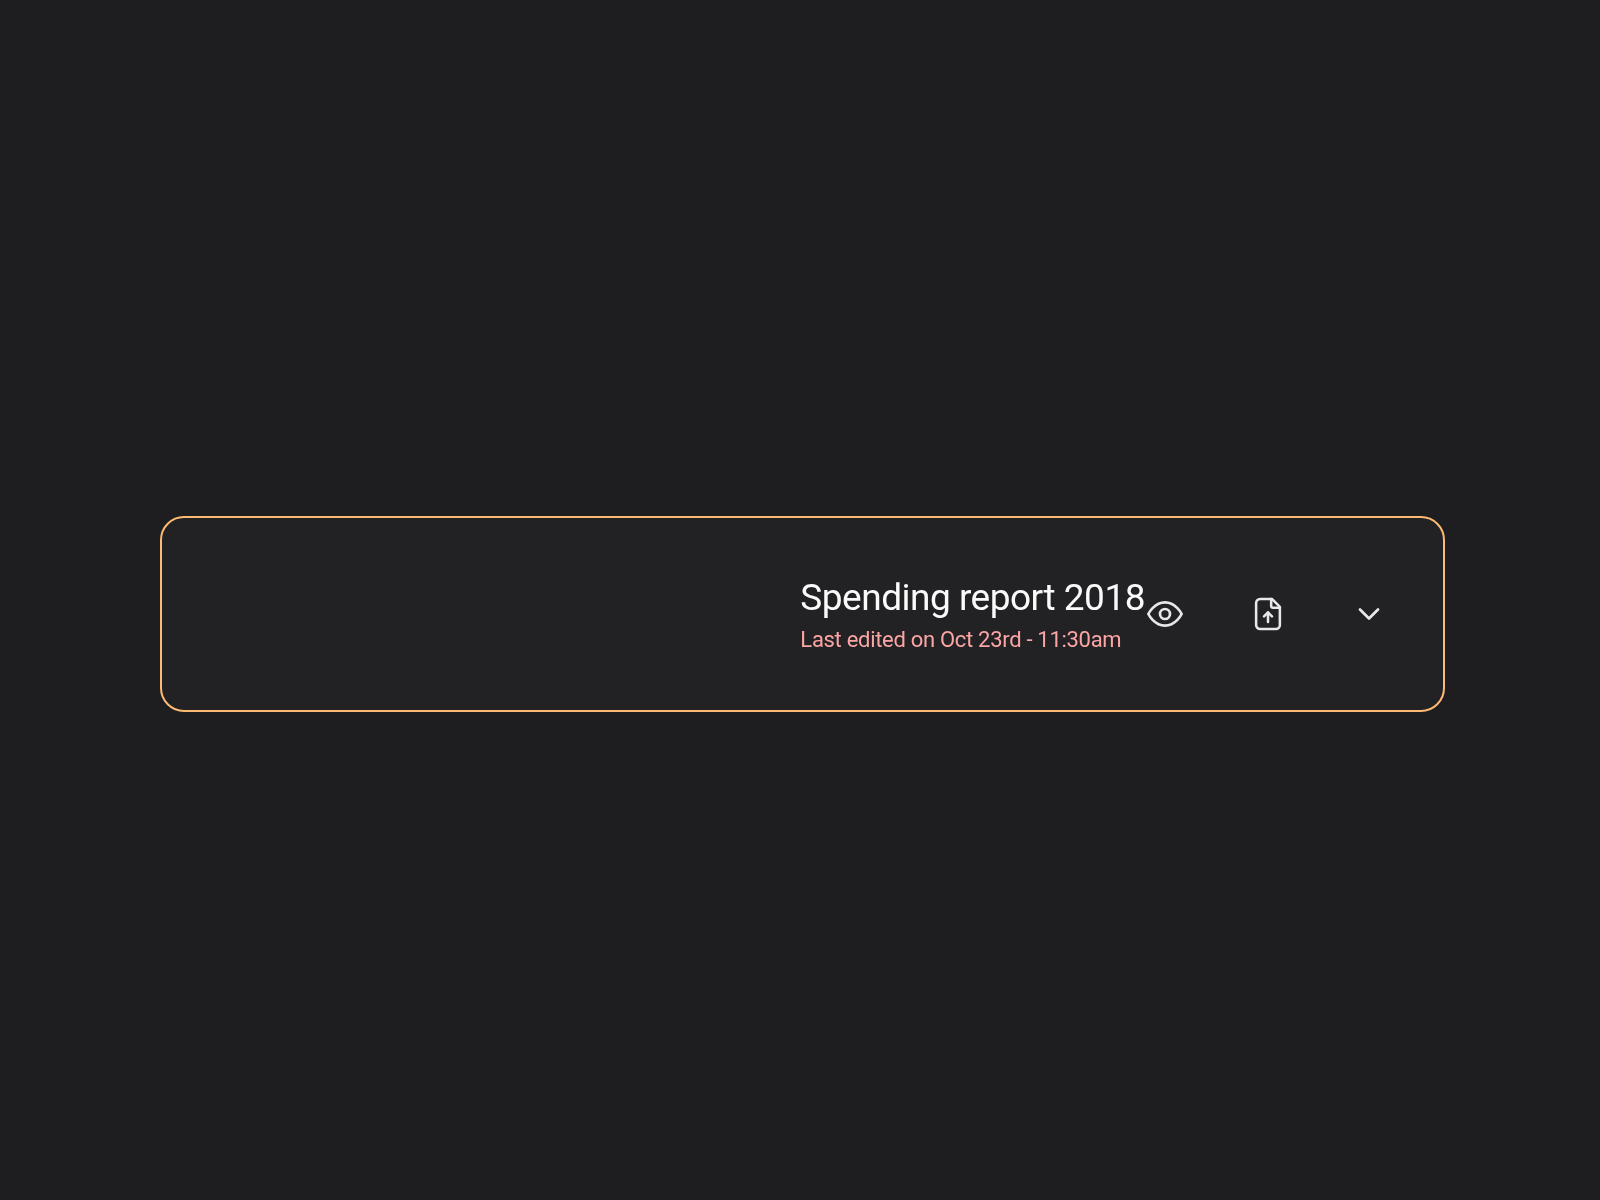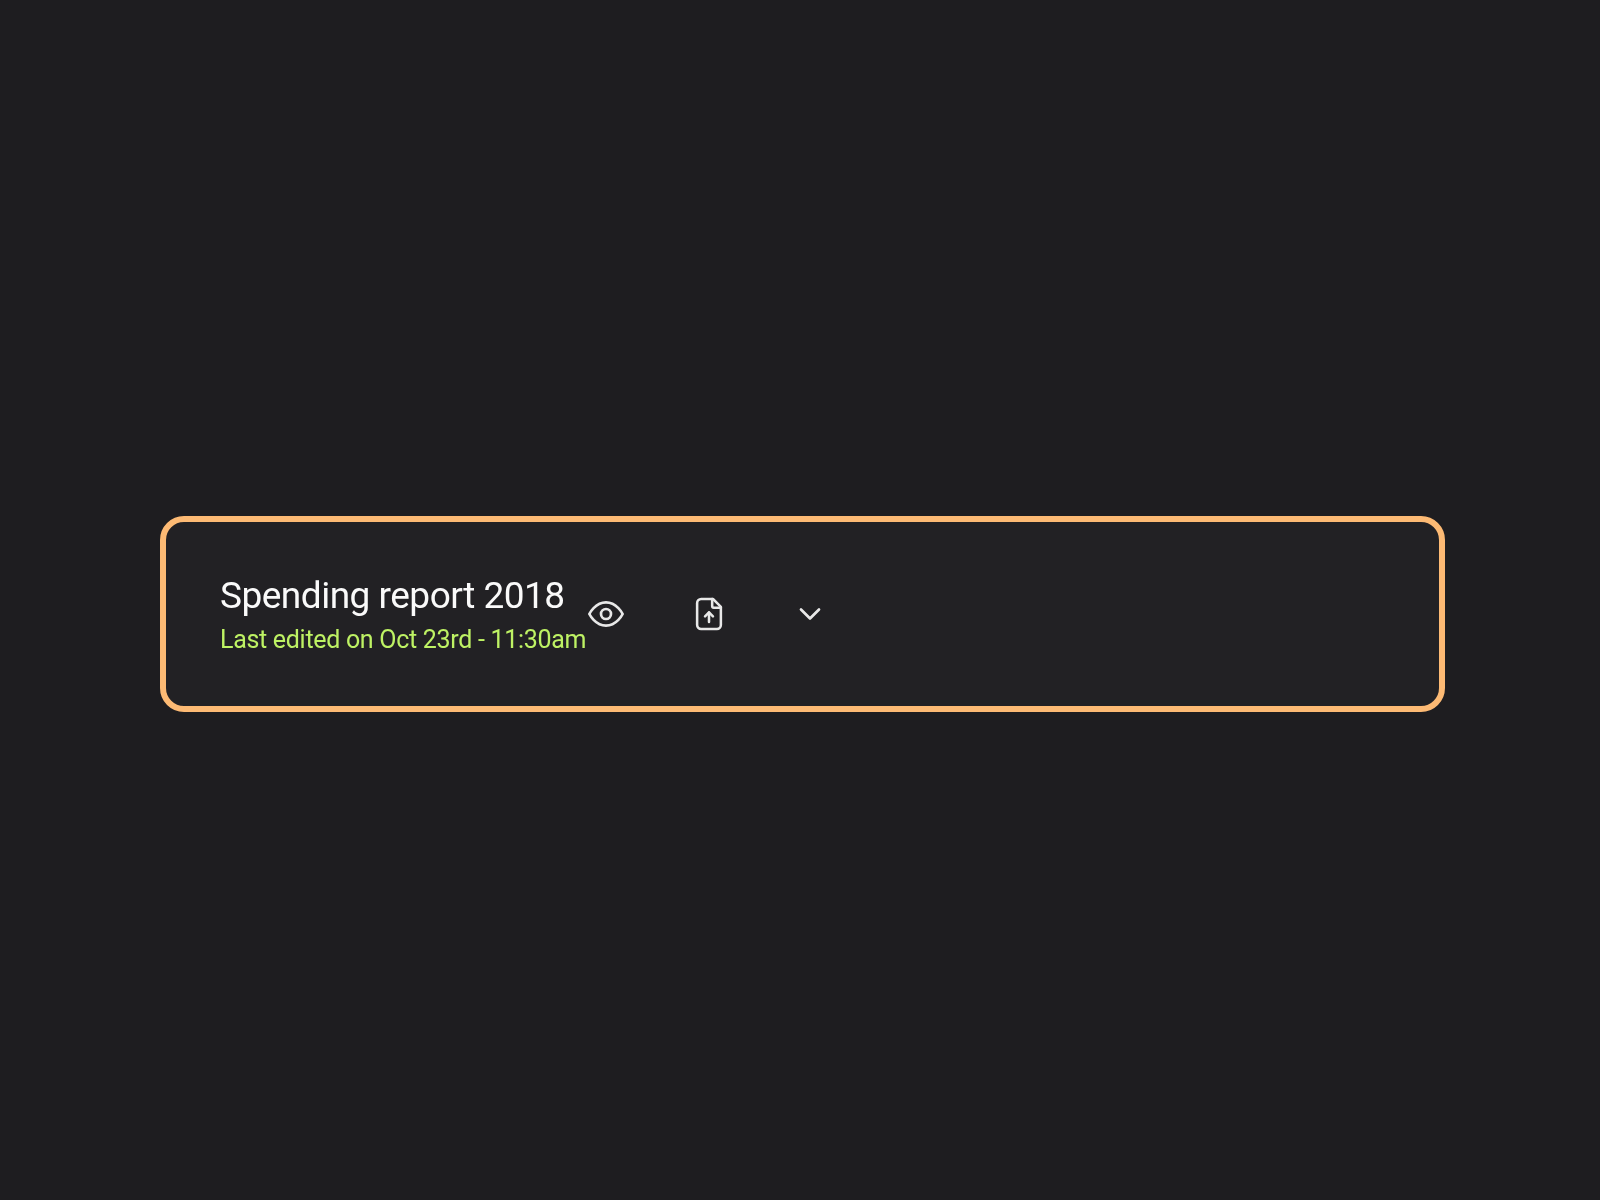--- a/index.html
+++ b/index.html
@@ -14,41 +14,41 @@
       font-family: -apple-system, BlinkMacSystemFont, 'Segoe UI', Roboto, sans-serif;
       position: relative;
     }
     .card {
       position: absolute;
       left: 160px;
       top: 516px;
       width: 1285px;
       height: 196px;
       background: #222124;
-      border: 6px solid #fdba74;
+      border: 2px solid #fdba74;
       border-radius: 24px;
       display: flex;
       align-items: center;
-      justify-content: flex-start;
+      justify-content: flex-end;
       padding: 0 56px 0 54px;
     }
     .text-group {
       display: flex;
       flex-direction: column;
       gap: 8px;
     }
     .title {
       color: #fafafa;
       font-size: 37px;
       font-weight: 400;
       letter-spacing: -0.5px;
     }
     .subtitle {
-      color: #bef264;
-      font-size: 25px;
+      color: #fca5a5;
+      font-size: 22px;
       font-weight: 400;
       letter-spacing: -0.3px;
     }
     .actions {
       display: flex;
       align-items: center;
       gap: 64px;
     }
     .icon-button {
       background: none;

